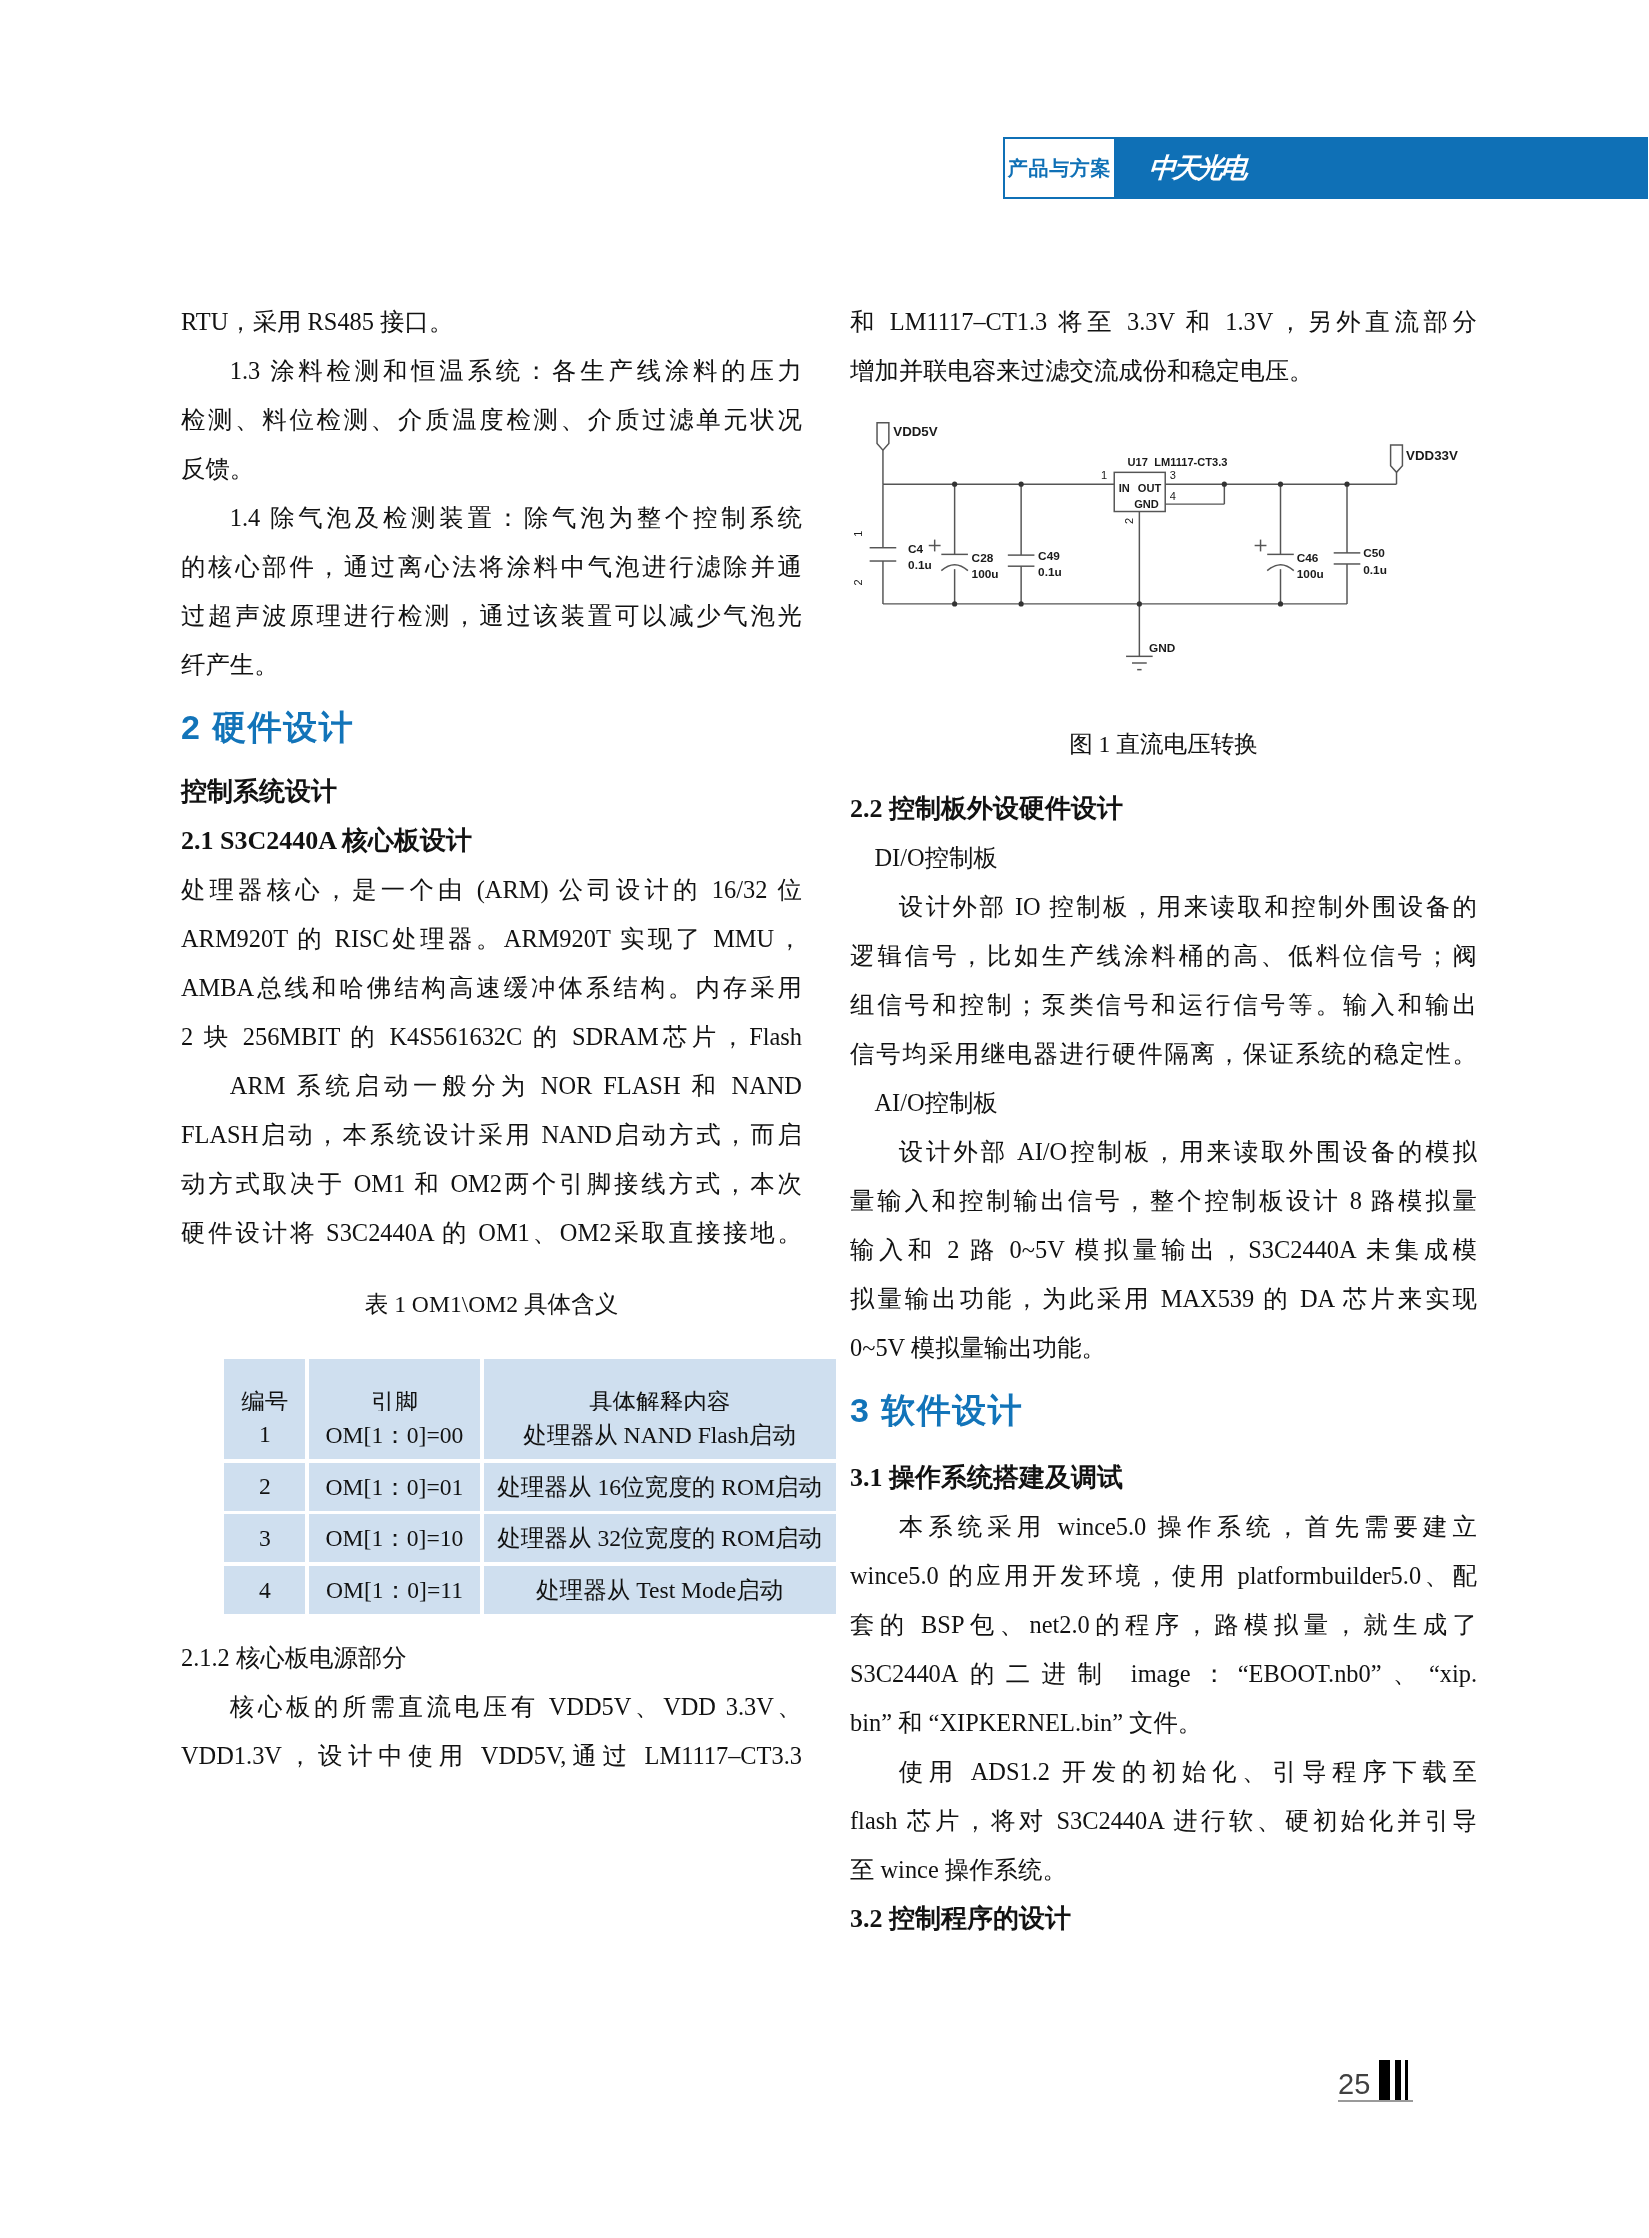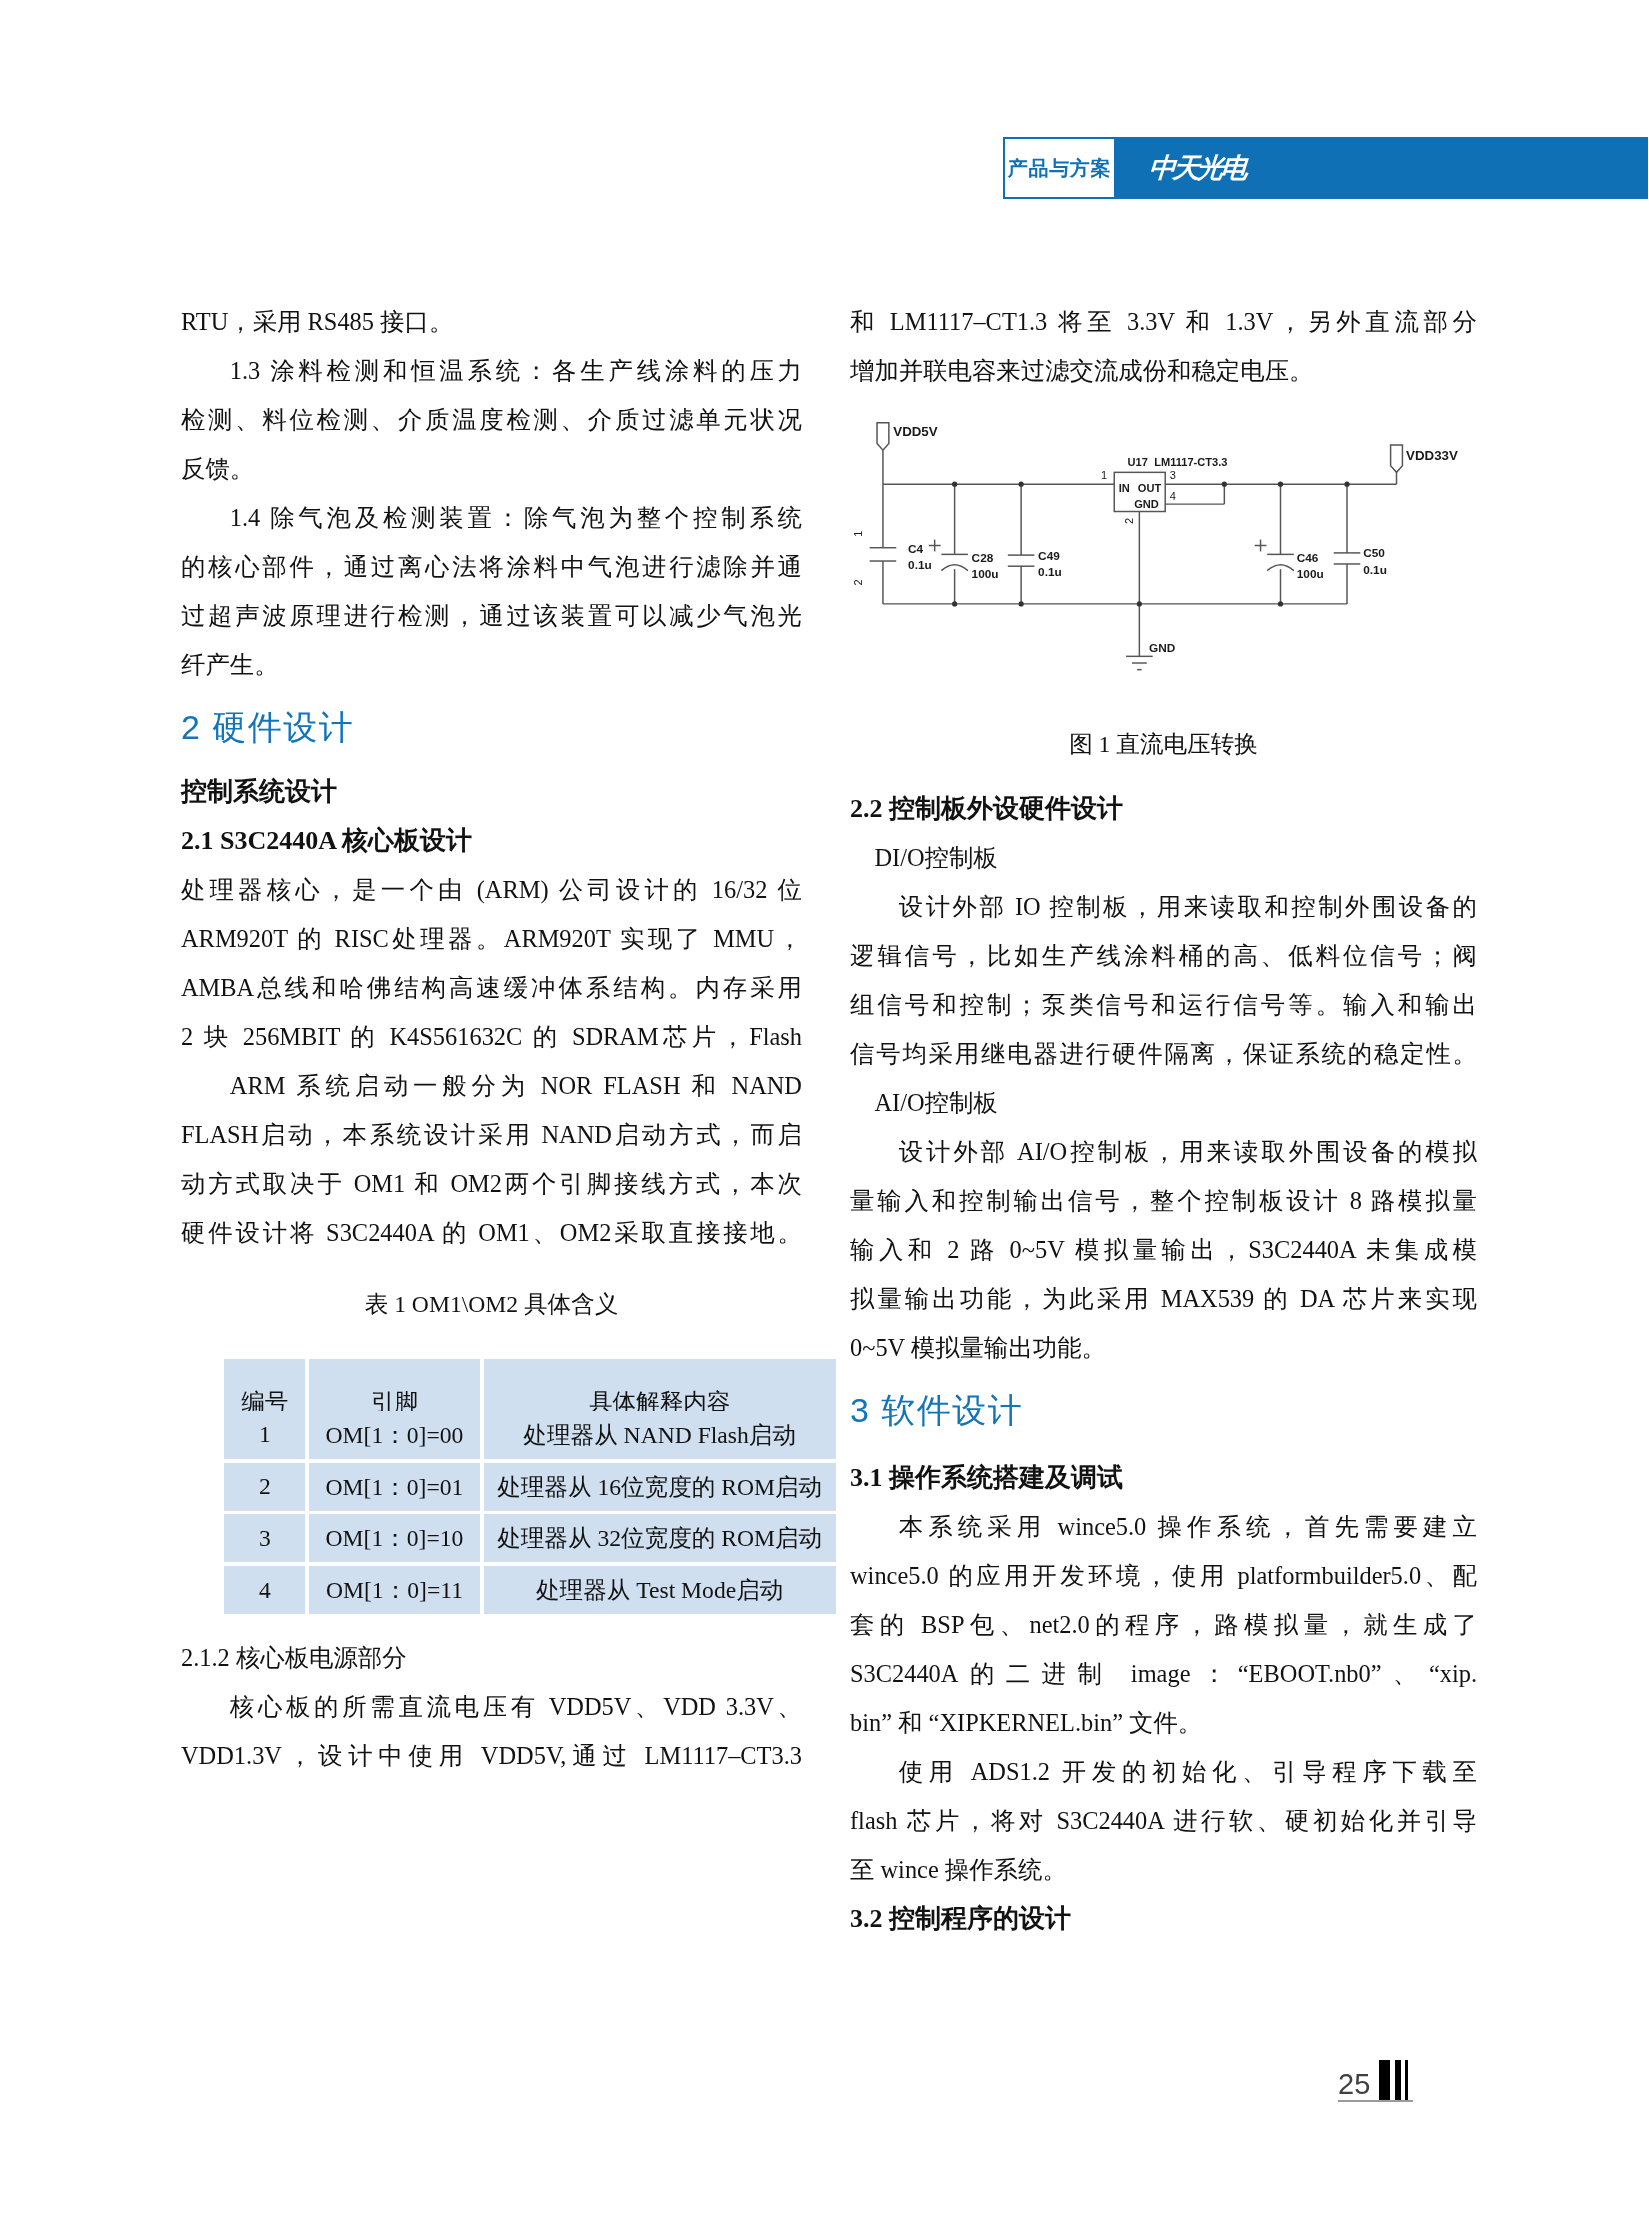--- a/index.html
+++ b/index.html
@@ -41,21 +41,21 @@
   .ln{
     font-size:24.4px;line-height:49px;height:49px;white-space:nowrap;
     text-align:justify;text-align-last:justify;
   }
   .ln.end{text-align-last:left;}
   .ln.ind{text-indent:2em;}
   .ln.ind1{text-indent:1em;}
   .h1{
     height:78px;display:flex;align-items:center;
     font-family:"Liberation Sans","DejaVu Sans",sans-serif;
-    font-weight:normal;font-size:34px;color:var(--heading_blue);letter-spacing:1.5px;
+    font-weight:bold;font-size:34px;color:var(--heading_blue);letter-spacing:1.5px;
   }
   .h2{font-size:26px;font-weight:bold;line-height:49px;height:49px;white-space:nowrap;}
   .h3{font-size:24.4px;line-height:49px;height:49px;white-space:nowrap;}
   .cap{font-size:23.6px;text-align:center;text-align-last:center;}
   .table-caption{margin-top:20.7px;height:52px;line-height:52px;}
   .fig-caption{height:49px;line-height:49px;}
   
   .data-table{
     margin-left:13.3px;margin-top:29.6px;width:604px;
     display:grid;grid-template-columns:81px 171px 352px;

